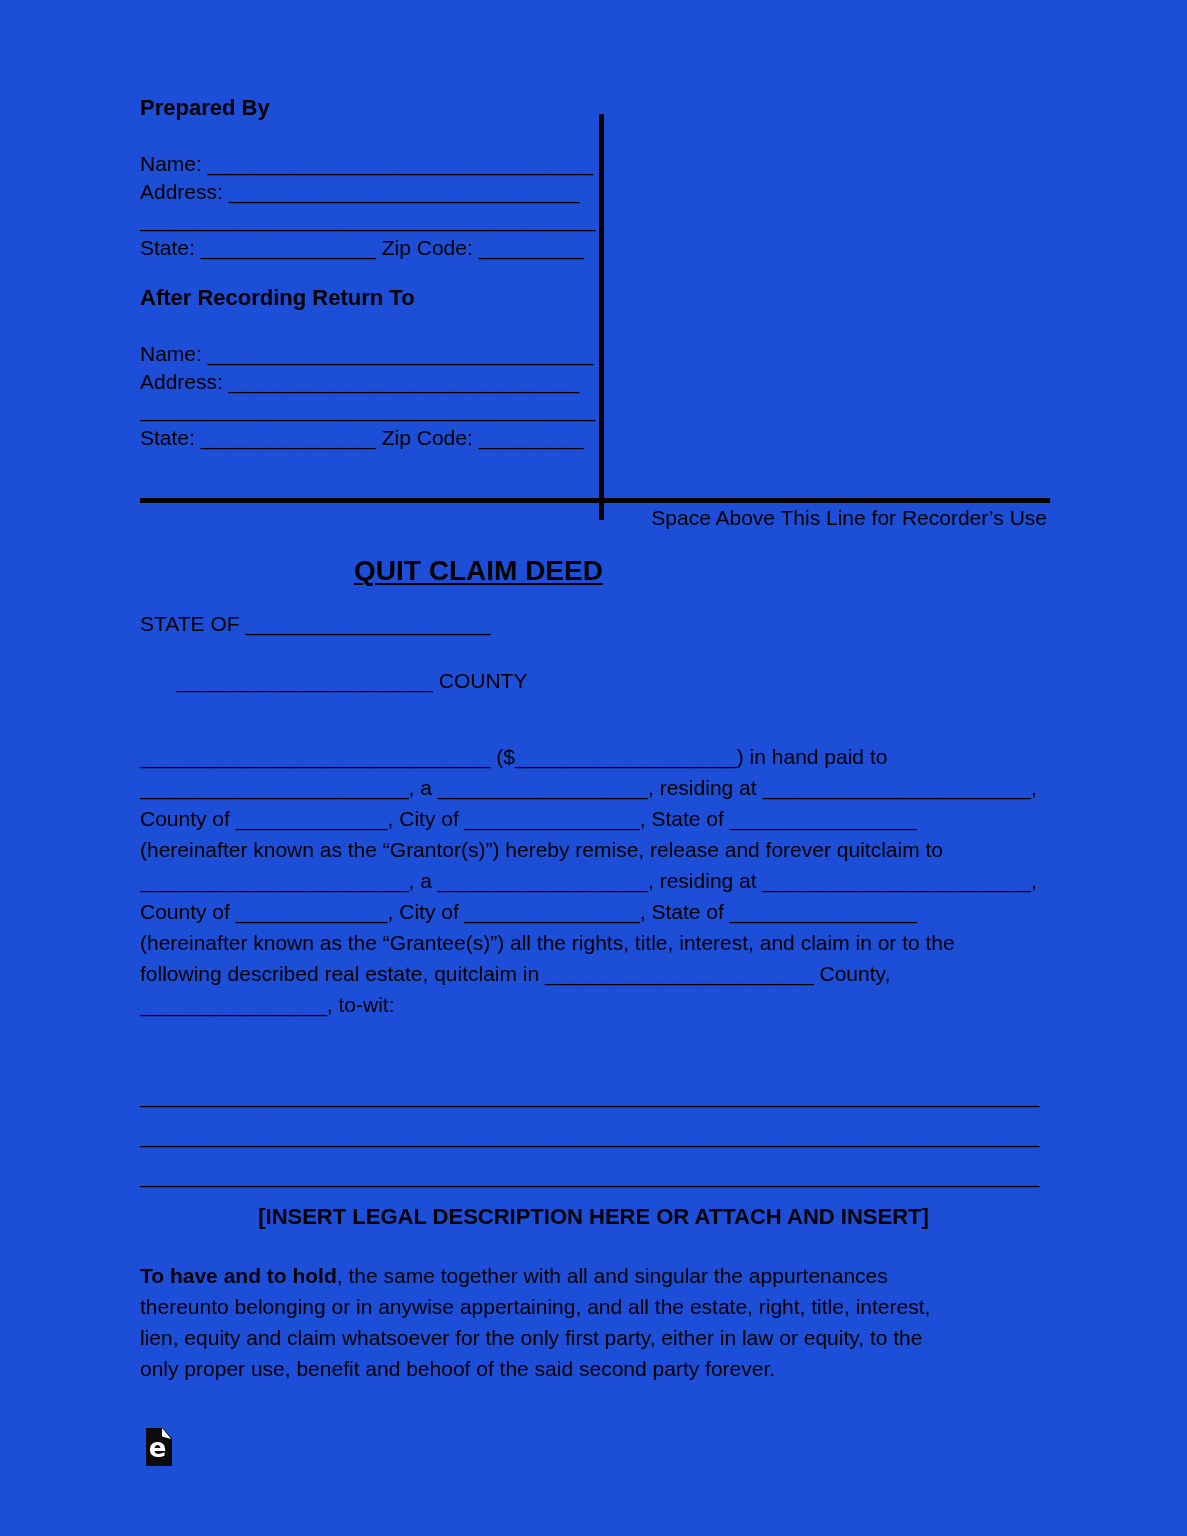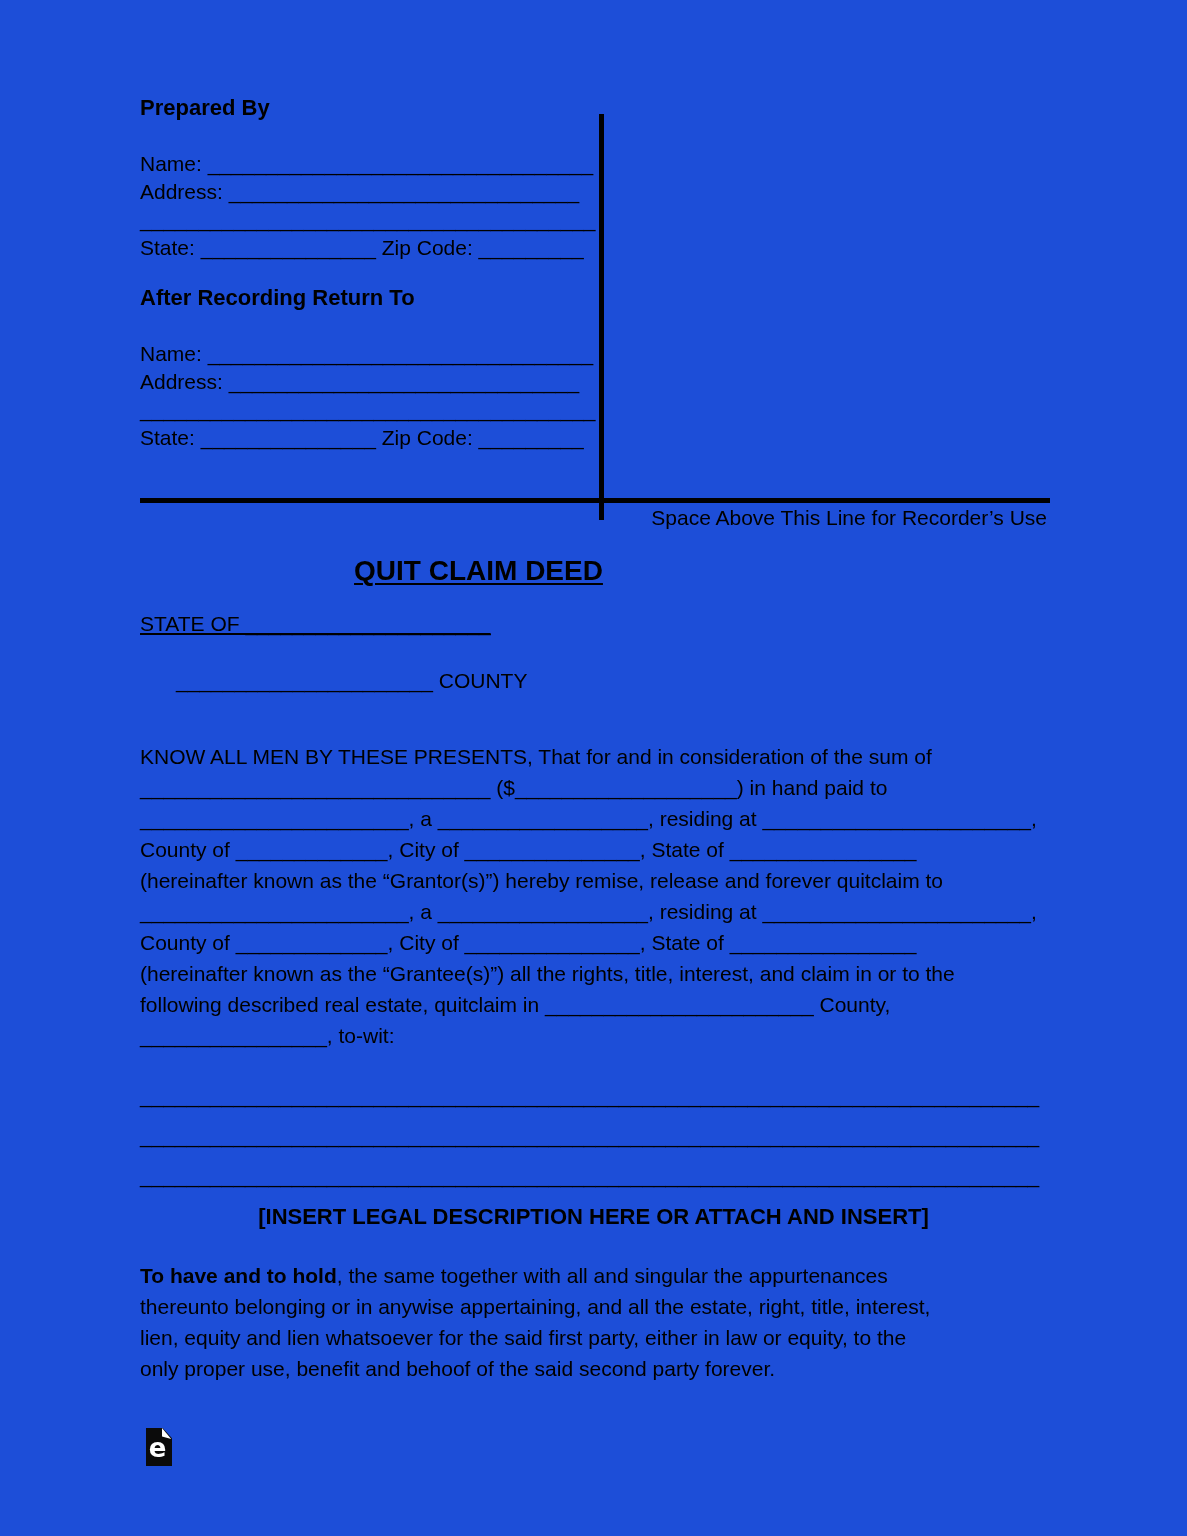--- a/index.html
+++ b/index.html
@@ -22,21 +22,21 @@
   .recorder-note {
     position: absolute; left: 140px; top: 506px; width: 907px;
     text-align: right; line-height: 24px; white-space: pre;
   }
   .deed-title {
     position: absolute; left: 0; top: 557px; width: 957px;
     text-align: center; font-weight: bold; font-size: 28px; line-height: 28px;
     text-decoration: underline; text-decoration-thickness: 2px; text-underline-offset: 3px;
     white-space: pre;
   }
-  .state-line { position: absolute; left: 140px; top: 610px; text-decoration: underline; }
+  .state-line { position: absolute; left: 140px; top: 610px; }
   .county-line { position: absolute; left: 140px; top: 667px; margin-left: 36px; }
   .body-para { position: absolute; left: 140px; top: 741px; width: 920px; }
   .body-para .line { line-height: 31px; }
   .legal-blanks { position: absolute; left: 140px; top: 1076px; }
   .legal-blanks .line { line-height: 40px; }
   .legal-caption {
     position: absolute; left: 140px; top: 1203px; width: 907px;
     text-align: center; font-weight: bold; font-size: 22px; line-height: 28px; white-space: pre;
   }
   .habendum { position: absolute; left: 140px; top: 1260px; width: 920px; }
@@ -86,21 +86,20 @@
   <div class="hrule"></div>
 
   <div class="recorder-note">Space Above This Line for Recorder’s Use</div>
 
   <div class="deed-title">QUIT CLAIM DEED</div>
 
   <div class="state-line line">STATE OF _____________________</div>
   <div class="county-line line">______________________ COUNTY</div>
 
   <div class="body-para">
-    <div class="line">KNOW ALL MEN BY THESE PRESENTS, That for and in consideration of the sum of</div>
     <div class="line">______________________________ ($___________________) in hand paid to</div>
     <div class="line">_______________________, a __________________, residing at _______________________,</div>
     <div class="line">County of _____________, City of _______________, State of ________________</div>
     <div class="line">(hereinafter known as the “Grantor(s)”) hereby remise, release and forever quitclaim to</div>
     <div class="line">_______________________, a __________________, residing at _______________________,</div>
     <div class="line">County of _____________, City of _______________, State of ________________</div>
     <div class="line">(hereinafter known as the “Grantee(s)”) all the rights, title, interest, and claim in or to the</div>
     <div class="line">following described real estate, quitclaim in _______________________ County,</div>
     <div class="line">________________, to-wit:</div>
   </div>
@@ -109,21 +108,21 @@
     <div class="line">_____________________________________________________________________________</div>
     <div class="line">_____________________________________________________________________________</div>
     <div class="line">_____________________________________________________________________________</div>
   </div>
 
   <div class="legal-caption">[INSERT LEGAL DESCRIPTION HERE OR ATTACH AND INSERT]</div>
 
   <div class="habendum">
     <div class="line"><span class="bold">To have and to hold</span><span>, the same together with all and singular the appurtenances</span></div>
     <div class="line">thereunto belonging or in anywise appertaining, and all the estate, right, title, interest,</div>
-    <div class="line">lien, equity and lien whatsoever for the said first party, either in law or equity, to the</div>
+    <div class="line">lien, equity and claim whatsoever for the only first party, either in law or equity, to the</div>
     <div class="line">only proper use, benefit and behoof of the said second party forever.</div>
   </div>
 
   <div class="logo">
     <div class="logo-body"></div>
     <div class="logo-fold"></div>
     <div class="logo-e">e</div>
   </div>
 
 </div>

